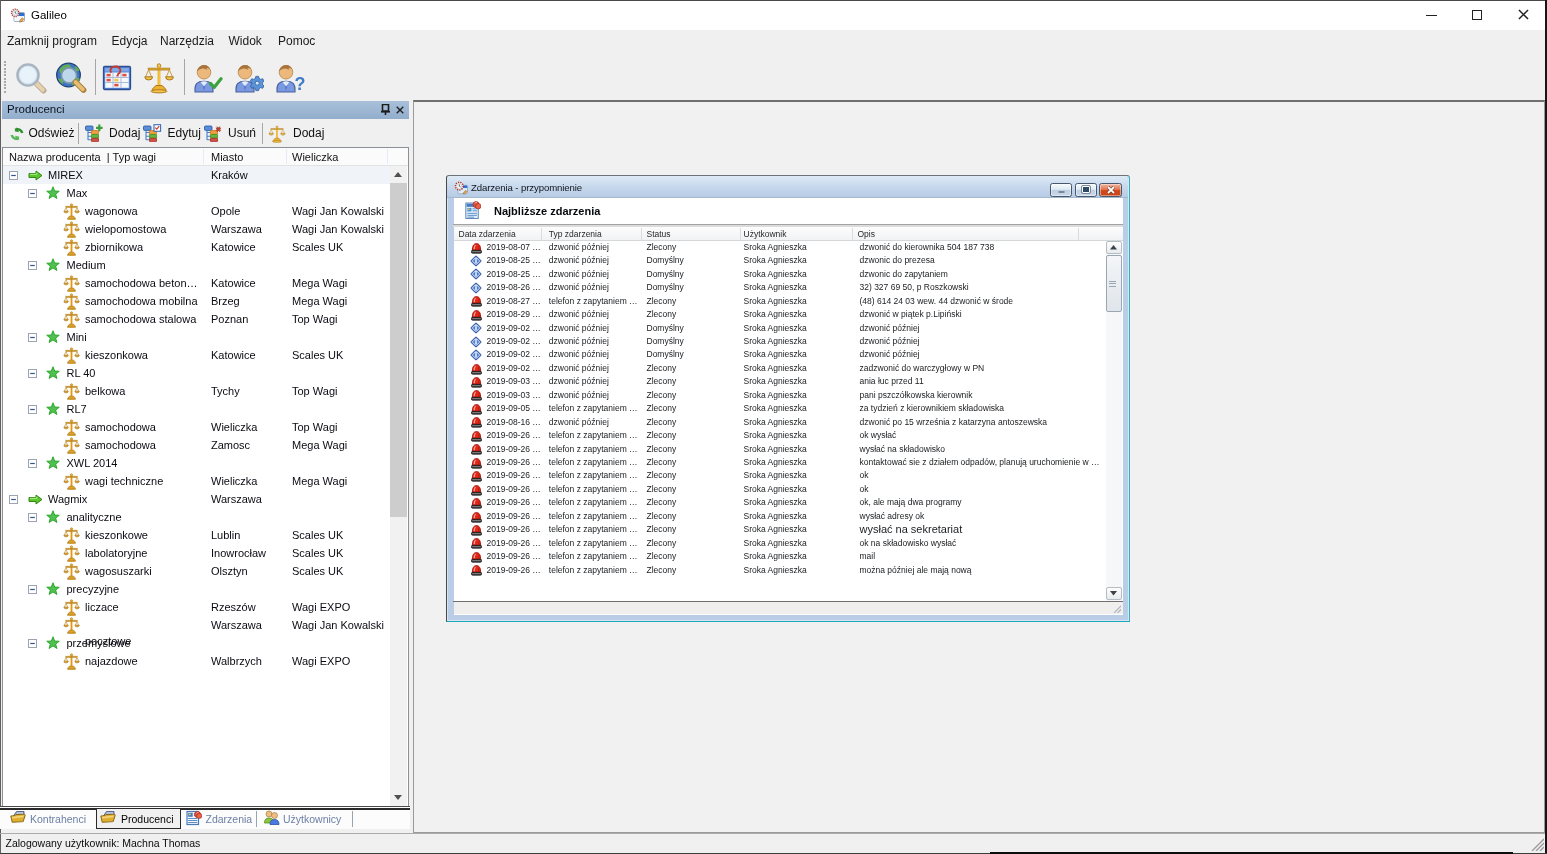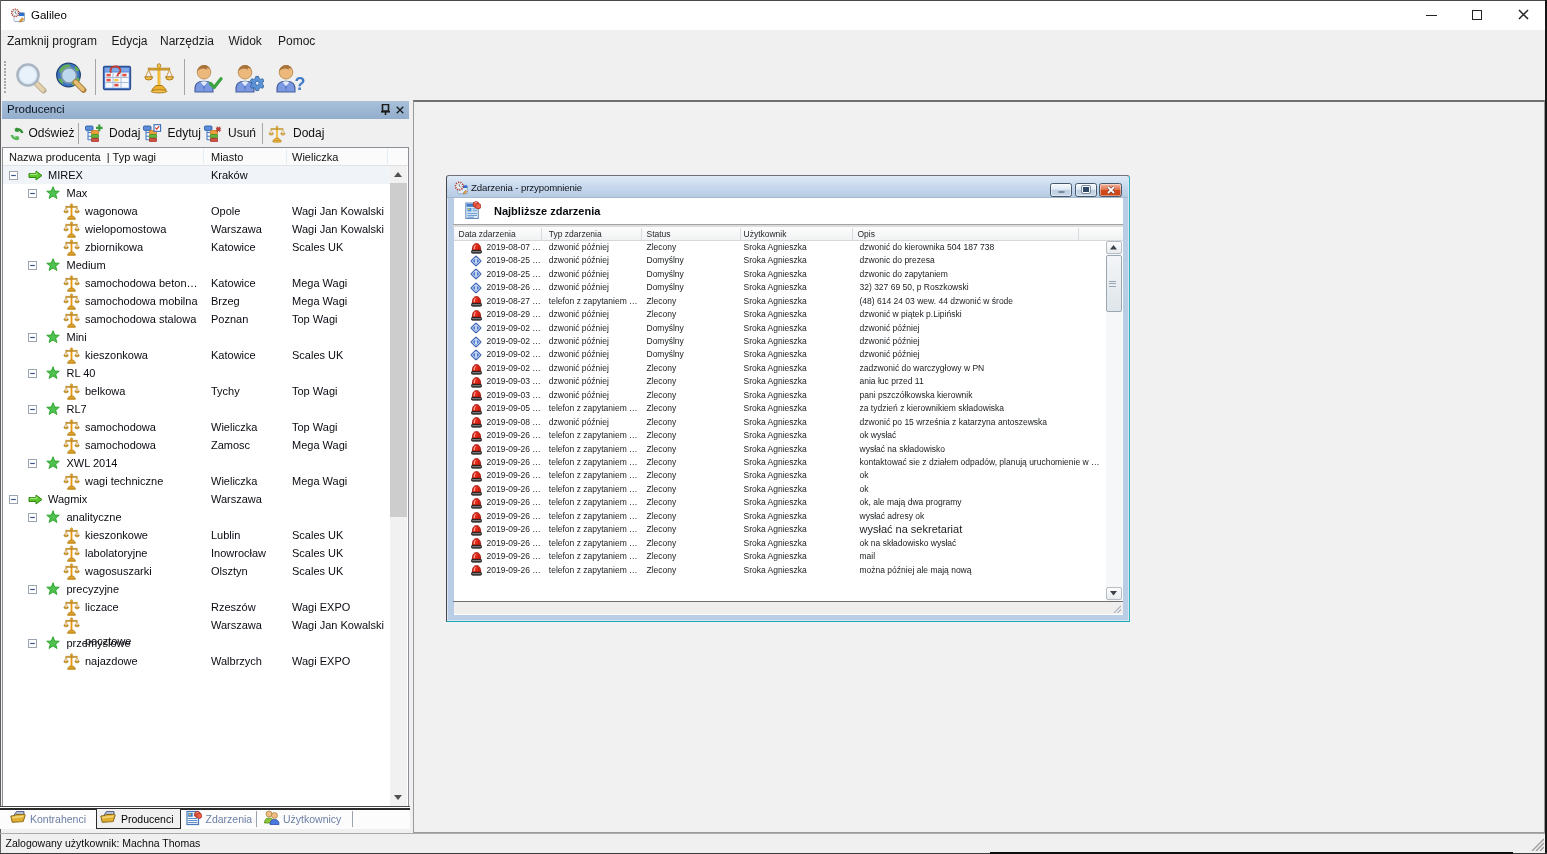--- a/index.html
+++ b/index.html
@@ -949,21 +949,21 @@
 <div style="position:absolute;left:859.5px;top:402.2px;height:13.45px;line-height:13.45px;font-size:8.5px;color:#191c1f;"><span class="t">za tydzień z kierownikiem składowiska</span></div>
 <div style="position:absolute;left:470.5px;top:416.375px;width:11px;height:12px;">
     <svg width="11" height="12" viewBox="0 0 11 12">
       <path d="M1.3 8.4 Q1.3 1.6 5.5 1.6 Q9.7 1.6 9.7 8.4 z" fill="#e8291a" stroke="#99150a" stroke-width="0.9"></path>
       <path d="M2.5 7.2 Q2.8 3 5.2 2.6 Q3.8 4.6 3.9 7.2z" fill="#fba49a"></path>
       <path d="M6.8 2.8 Q8.6 4.4 8.6 7.6 l-1.2 0 Q7.6 4.4 6.8 2.8z" fill="#b01c0e"></path>
       <rect x="0.4" y="8.3" width="10.2" height="2.9" rx="1.3" fill="#464646" stroke="#0c0c0c" stroke-width="0.7"></rect>
       <rect x="1.2" y="9" width="8.6" height="0.8" rx="0.4" fill="#8a8a8a"></rect>
     </svg>
   </div>
-<div style="position:absolute;left:486.5px;top:415.65px;height:13.45px;line-height:13.45px;font-size:8.5px;color:#191c1f;"><span class="t">2019-09-08 …</span></div>
+<div style="position:absolute;left:486.5px;top:415.65px;height:13.45px;line-height:13.45px;font-size:8.5px;color:#191c1f;"><span class="t">2019-08-16 …</span></div>
 <div style="position:absolute;left:548.8px;top:415.65px;height:13.45px;line-height:13.45px;font-size:8.5px;color:#191c1f;"><span class="t">dzwonić później</span></div>
 <div style="position:absolute;left:646.5px;top:415.65px;height:13.45px;line-height:13.45px;font-size:8.5px;color:#191c1f;"><span class="t">Zlecony</span></div>
 <div style="position:absolute;left:743.5px;top:415.65px;height:13.45px;line-height:13.45px;font-size:8.5px;color:#191c1f;"><span class="t">Sroka Agnieszka</span></div>
 <div style="position:absolute;left:859.5px;top:415.65px;height:13.45px;line-height:13.45px;font-size:8.5px;color:#191c1f;"><span class="t">dzwonić po 15 września z katarzyna antoszewska</span></div>
 <div style="position:absolute;left:470.5px;top:429.825px;width:11px;height:12px;">
     <svg width="11" height="12" viewBox="0 0 11 12">
       <path d="M1.3 8.4 Q1.3 1.6 5.5 1.6 Q9.7 1.6 9.7 8.4 z" fill="#e8291a" stroke="#99150a" stroke-width="0.9"></path>
       <path d="M2.5 7.2 Q2.8 3 5.2 2.6 Q3.8 4.6 3.9 7.2z" fill="#fba49a"></path>
       <path d="M6.8 2.8 Q8.6 4.4 8.6 7.6 l-1.2 0 Q7.6 4.4 6.8 2.8z" fill="#b01c0e"></path>
       <rect x="0.4" y="8.3" width="10.2" height="2.9" rx="1.3" fill="#464646" stroke="#0c0c0c" stroke-width="0.7"></rect>

